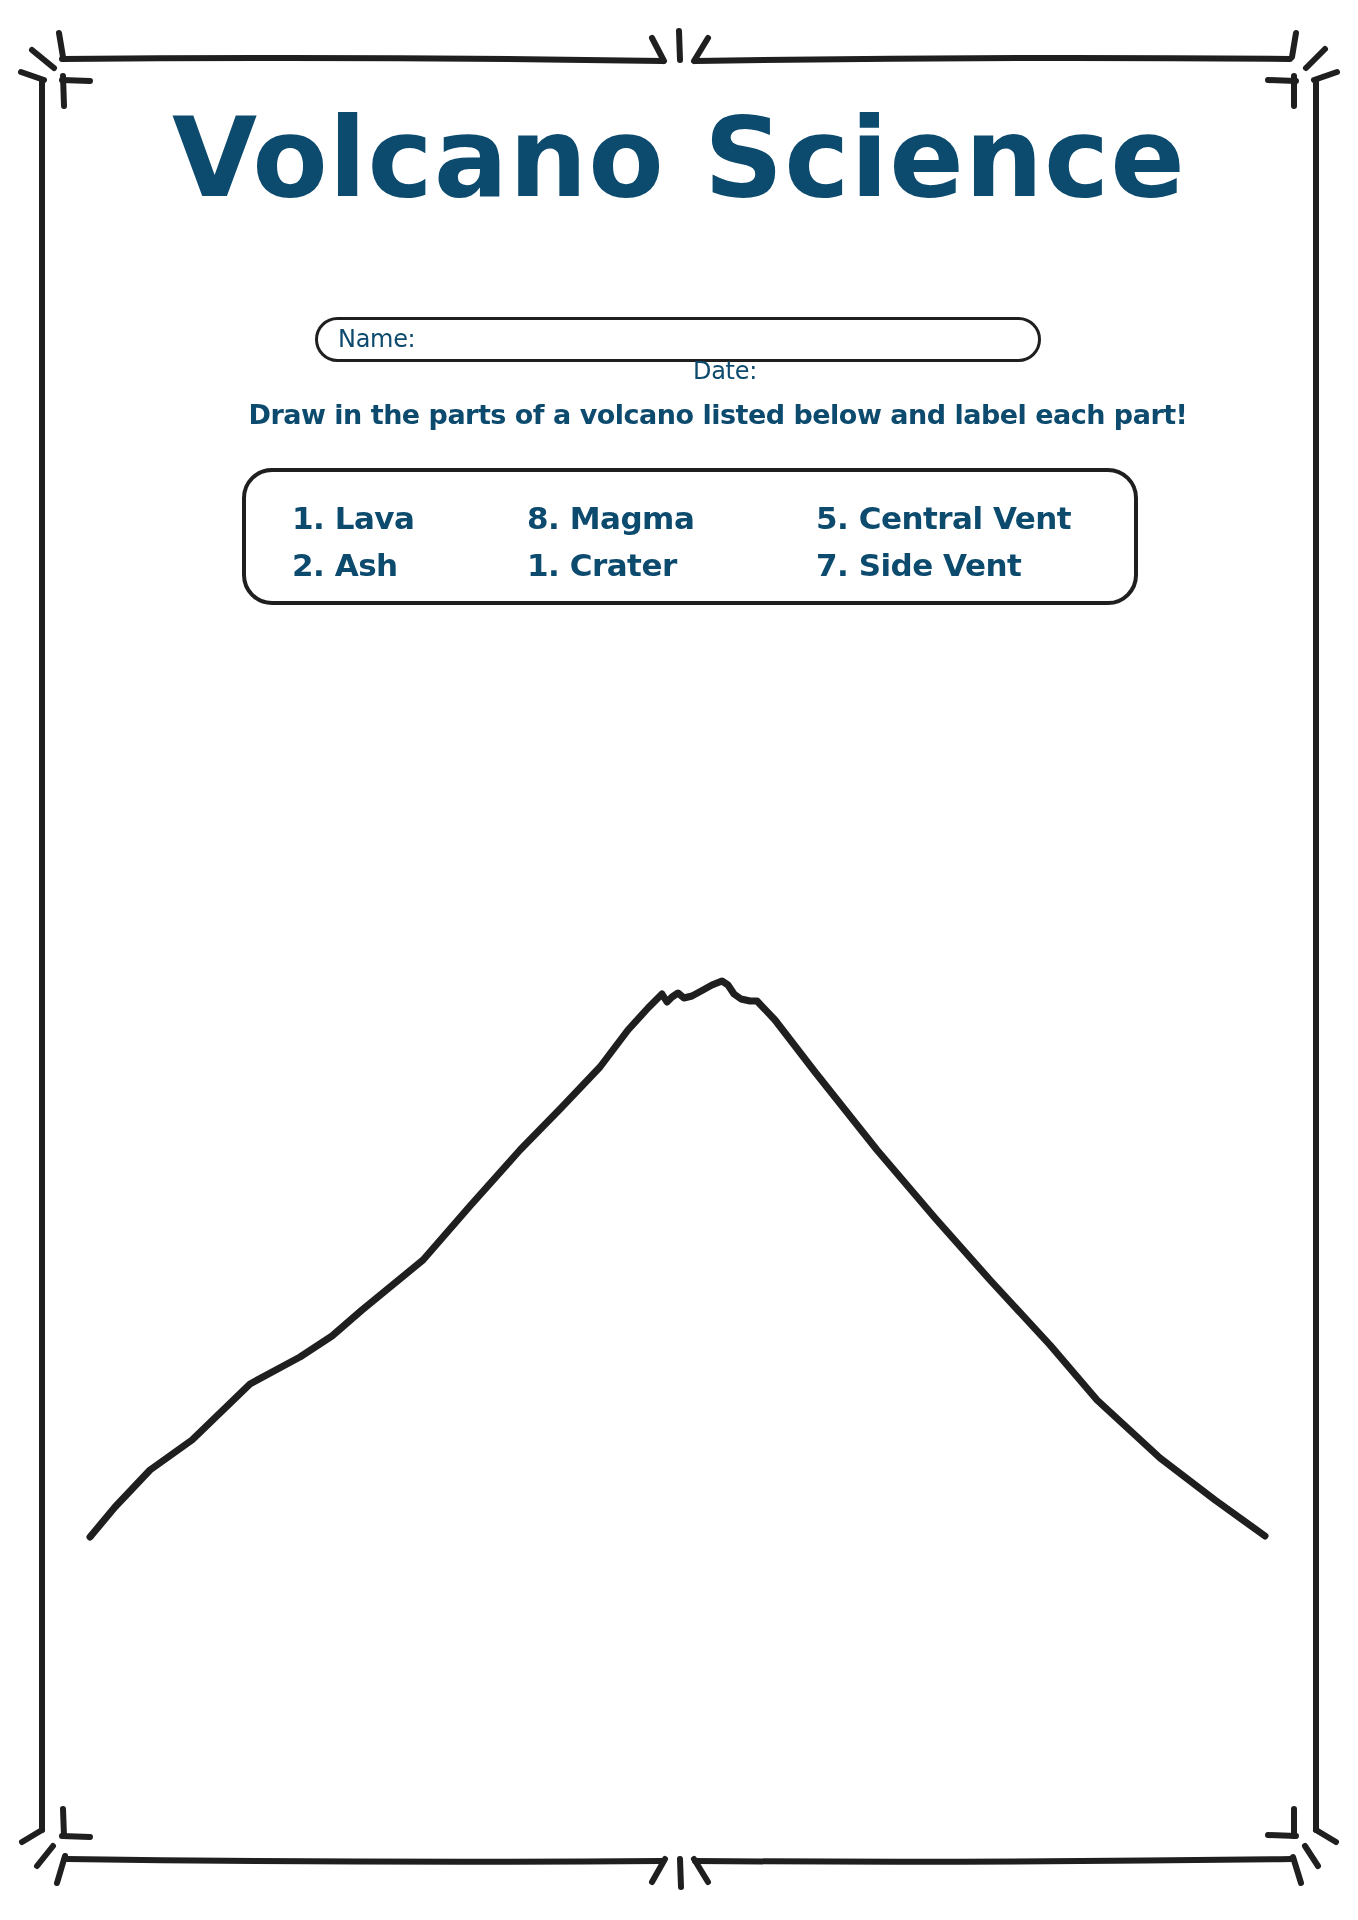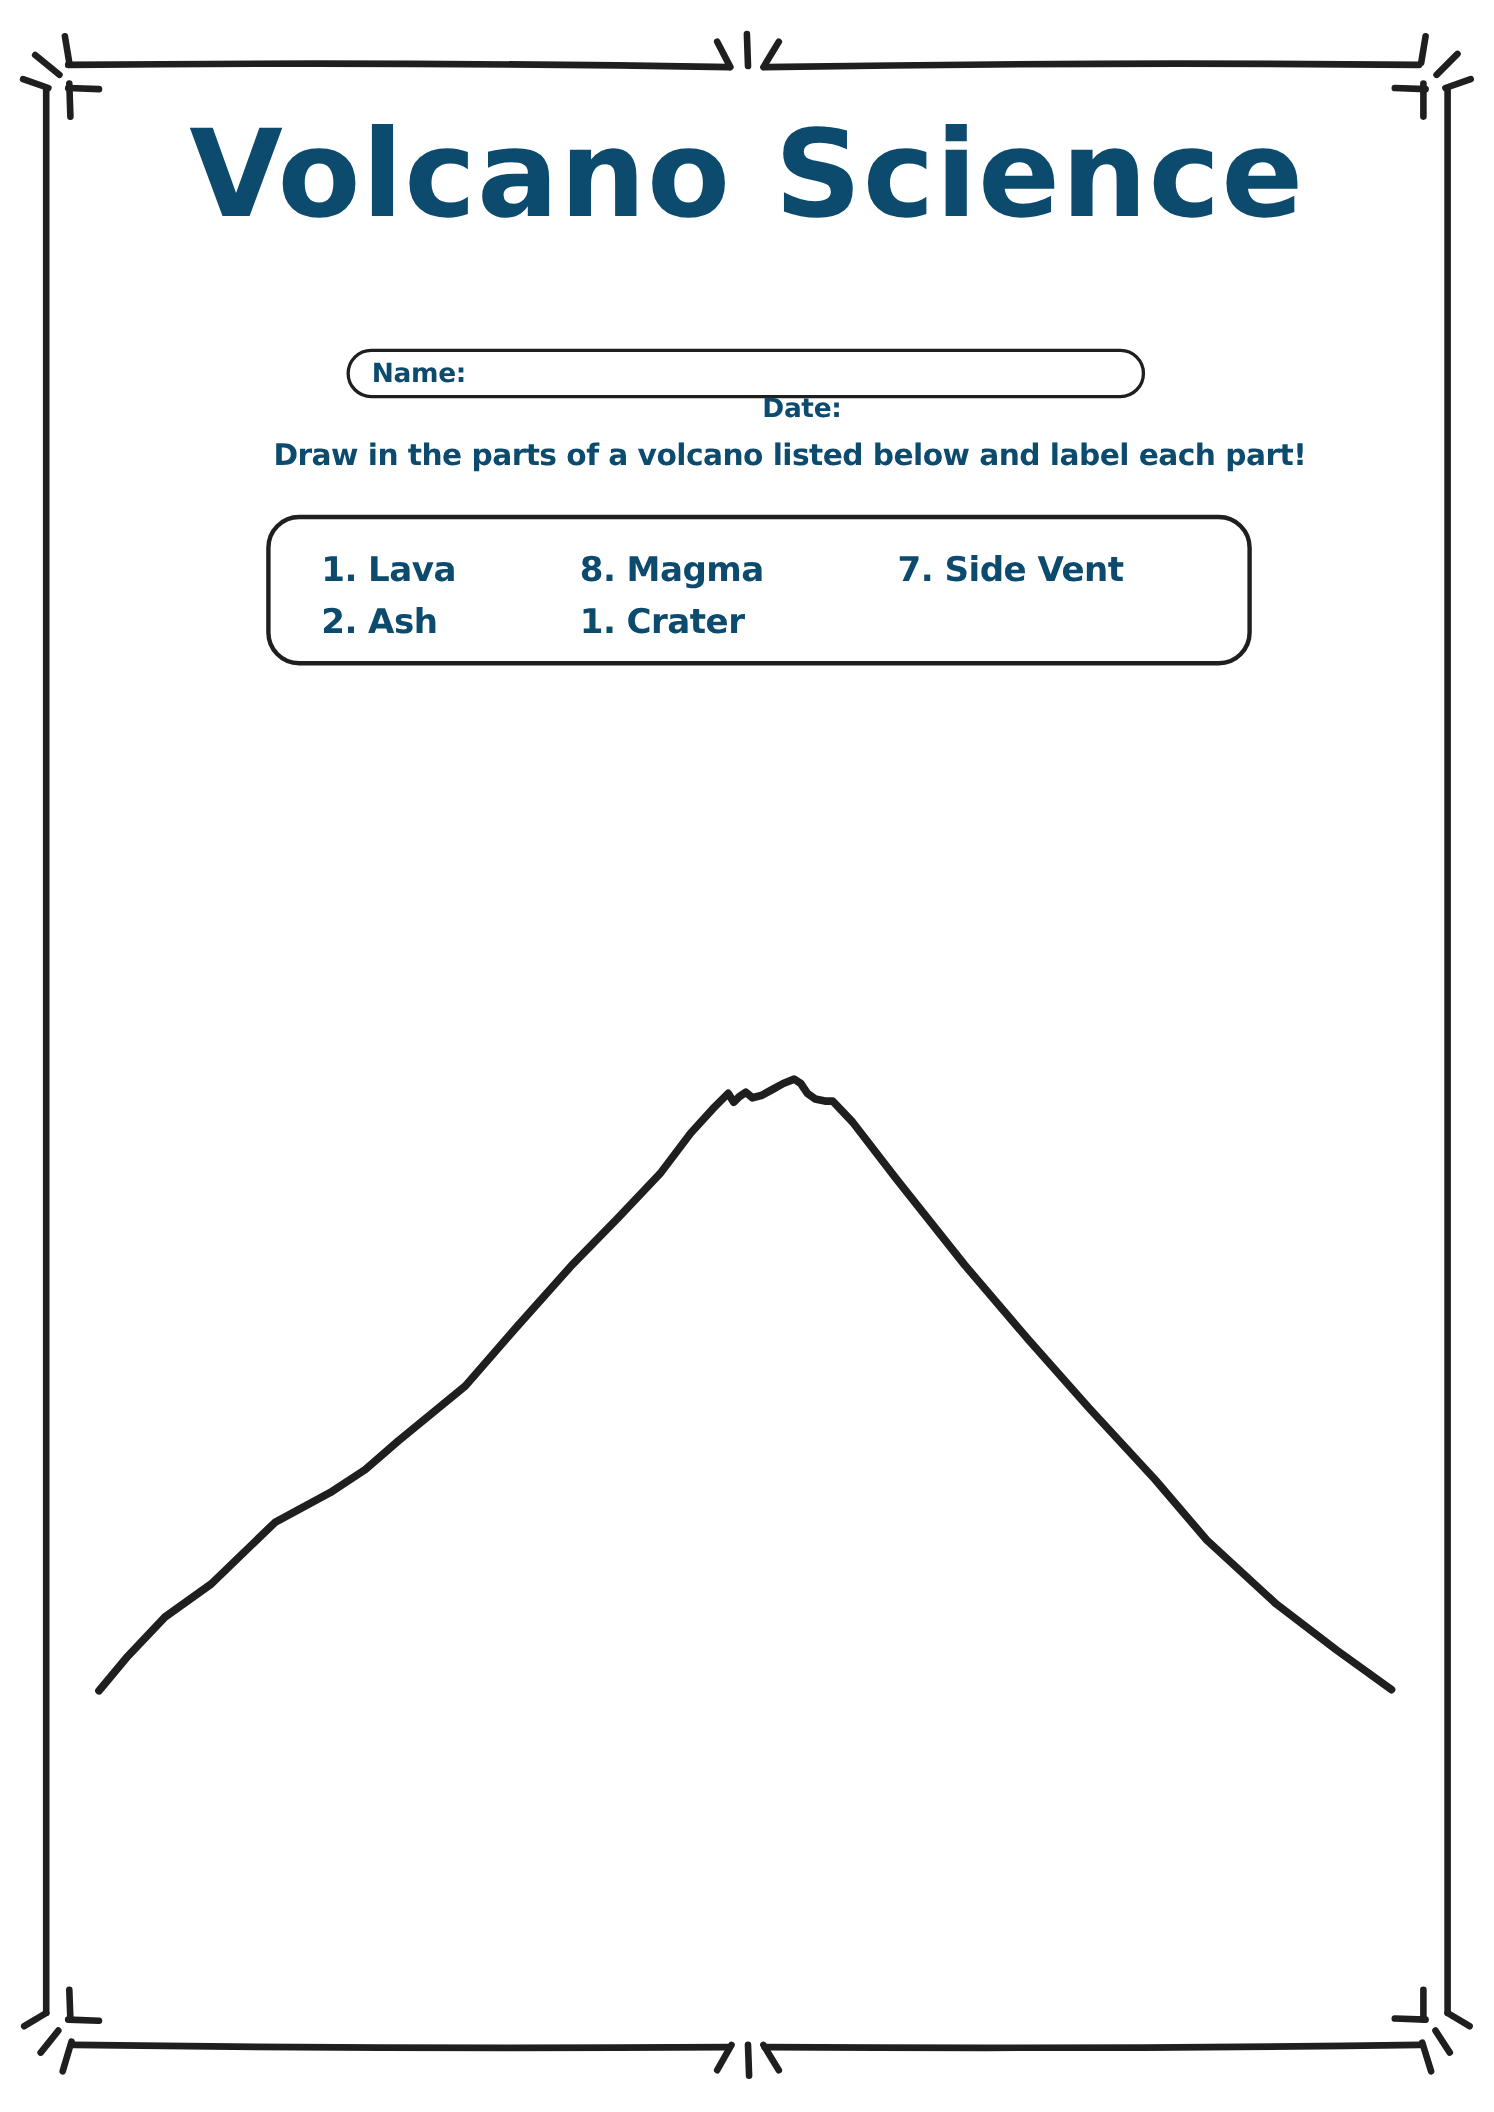--- a/index.html
+++ b/index.html
@@ -56,21 +56,21 @@
     border: 3.5px solid #1f1f1f;
     border-radius: 26px;
     box-sizing: border-box;
     background: #ffffff;
   }
   .nd-label {
     position: absolute;
     top: 50%;
     transform: translateY(-52%);
     font-size: 24px;
-    font-weight: bold;
+    font-weight: normal;
     letter-spacing: -0.3px;
   }
   .nd-label.name { left: 20px; }
   .nd-label.date { left: 375px; margin-top: 32px; }
   .instruction {
     position: absolute;
     top: 399px;
     left: 0;
     width: 100%;
     text-align: center;
@@ -167,20 +167,21 @@
   <div class="word-bank">
     <div class="wb-col c1">
       <div>1. Lava</div>
       <div>2. Ash</div>
     </div>
     <div class="wb-col c2">
       <div>8. Magma</div>
       <div>1. Crater</div>
     </div>
     <div class="wb-col c3">
+      <div>5. Central Vent</div>
       <div>7. Side Vent</div>
     </div>
   </div>
 
   <svg class="layer" viewBox="0 0 1358 1920" aria-hidden="true">
     <path fill="none" stroke-width="7" stroke-linecap="round" stroke-linejoin="round" d="M90 1537
              L115 1507 L150 1470 L192 1440 L250 1384 L300 1357
              L332 1336 L362 1310 L423 1260 L470 1206 L520 1150
              L562 1107 L600 1067 L628 1030 L648 1008 L657 999
              L662 994 L667 1002 L672 997 L678 993 L684 998

